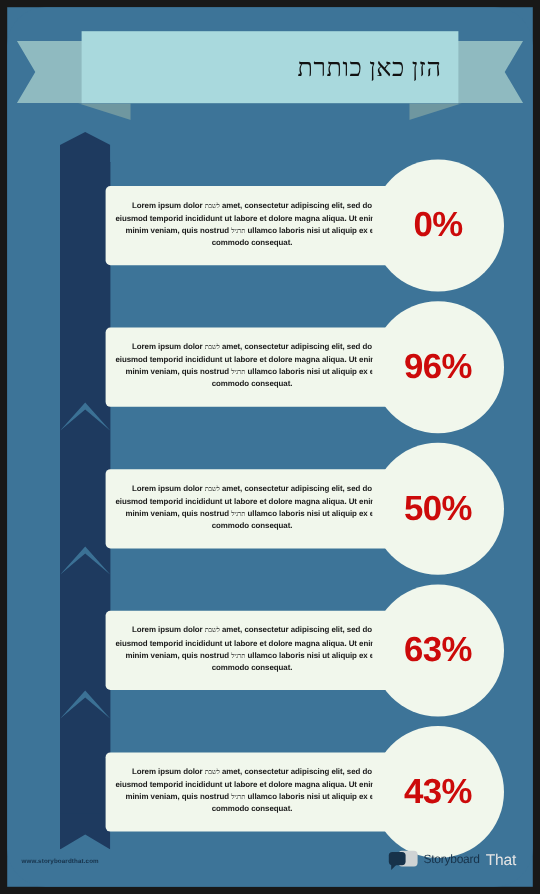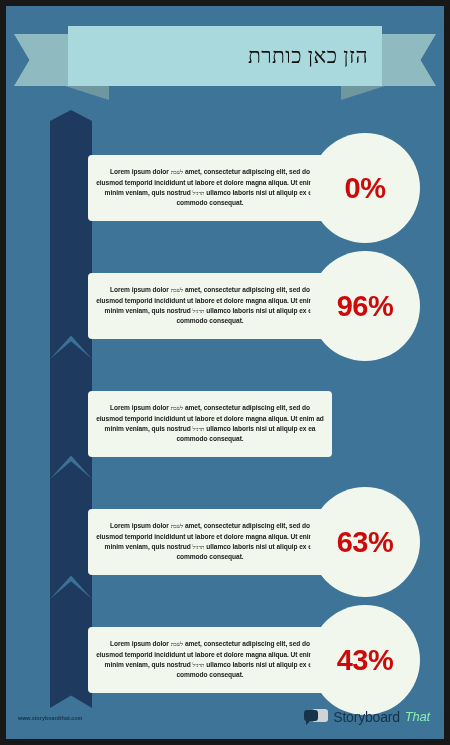--- a/index.html
+++ b/index.html
@@ -191,22 +191,22 @@
     border-radius:3px;
   }
   .logo-bub-front::after{
     content:"";
     position:absolute;
     left:2px;bottom:-4px;
     width:0;height:0;
     border-left:5px solid #17324a;
     border-bottom:5px solid transparent;
   }
-  .logo-word{font-size:14px;color:#17324a;letter-spacing:-0.2px;}
-  .logo-word2{font-size:13px;color:#86efac;letter-spacing:-0.2px;font-style:italic;}
+  .logo-word{font-size:10px;color:#17324a;letter-spacing:-0.2px;}
+  .logo-word2{font-size:13px;color:#e5e5e5;letter-spacing:-0.2px;}
 </style>
 </head>
 <body>
 
 <div class="poster">
   <div class="canvas">
 
     <div class="ribbon">
       <div class="ribbon-tail left"></div>
       <div class="ribbon-tail right"></div>
@@ -241,20 +241,23 @@
       </div>
       <div class="bubble">
         <div class="pct">96%</div>
       </div>
     </div>
 
     <div class="row" style="top:361px">
       <div class="card">
         <div class="card-text"><span>Lorem ipsum dolor </span><span class="he">לשבת</span><span> amet, consectetur adipiscing elit, sed do eiusmod temporid incididunt ut labore et dolore magna aliqua. Ut enim ad minim veniam, quis nostrud </span><span class="he">תרגיל</span><span> ullamco laboris nisi ut aliquip ex ea commodo consequat.</span></div>
       </div>
+      <div class="bubble">
+        <div class="pct">50%</div>
+      </div>
     </div>
 
     <div class="row" style="top:479px">
       <div class="card">
         <div class="card-text"><span>Lorem ipsum dolor </span><span class="he">לשבת</span><span> amet, consectetur adipiscing elit, sed do eiusmod temporid incididunt ut labore et dolore magna aliqua. Ut enim ad minim veniam, quis nostrud </span><span class="he">תרגיל</span><span> ullamco laboris nisi ut aliquip ex ea commodo consequat.</span></div>
       </div>
       <div class="bubble">
         <div class="pct">63%</div>
       </div>
     </div>

